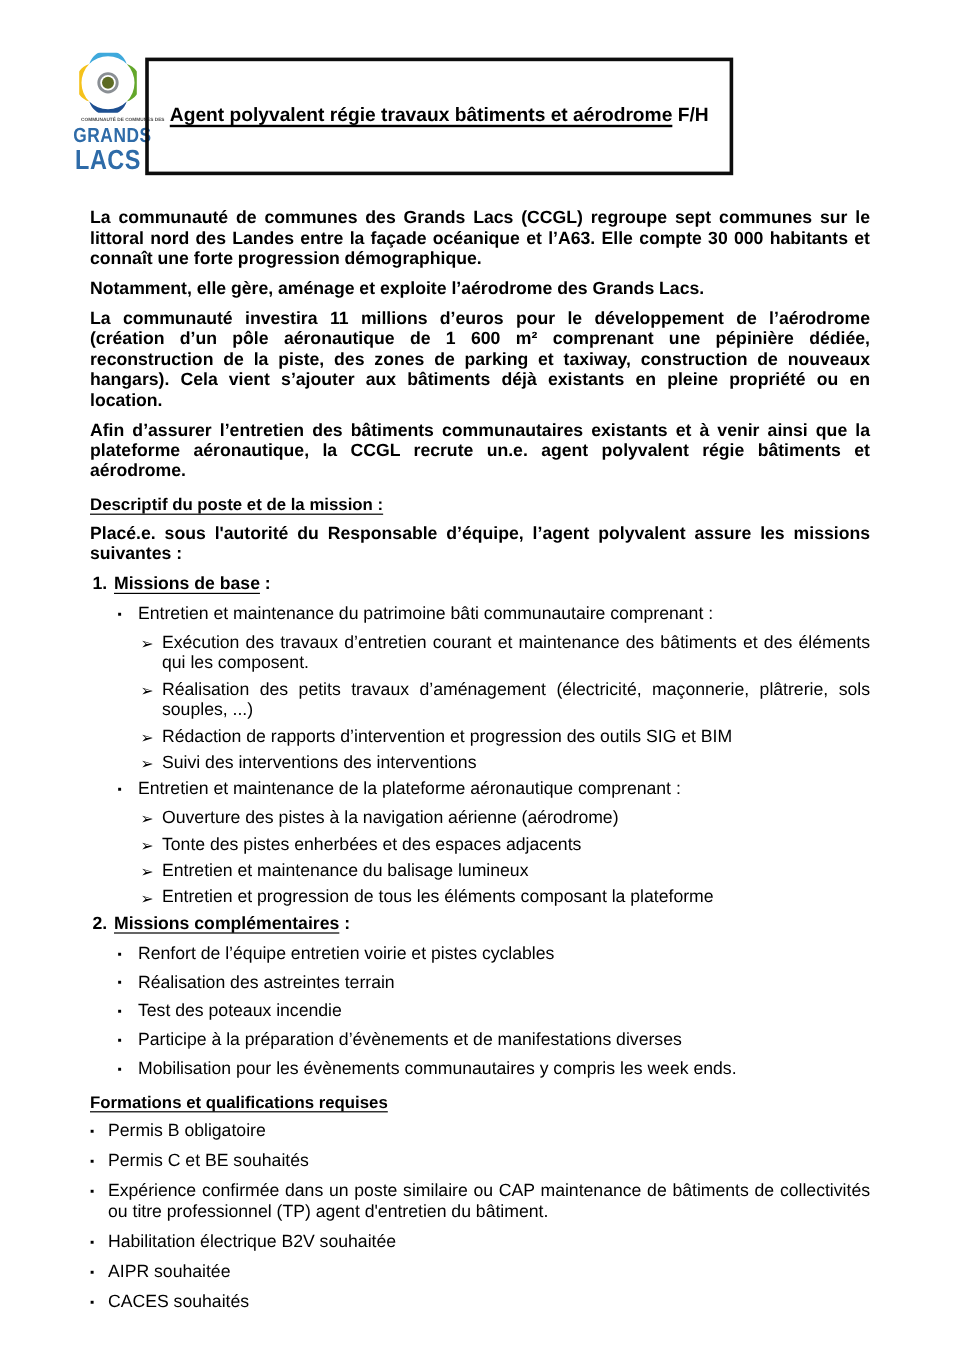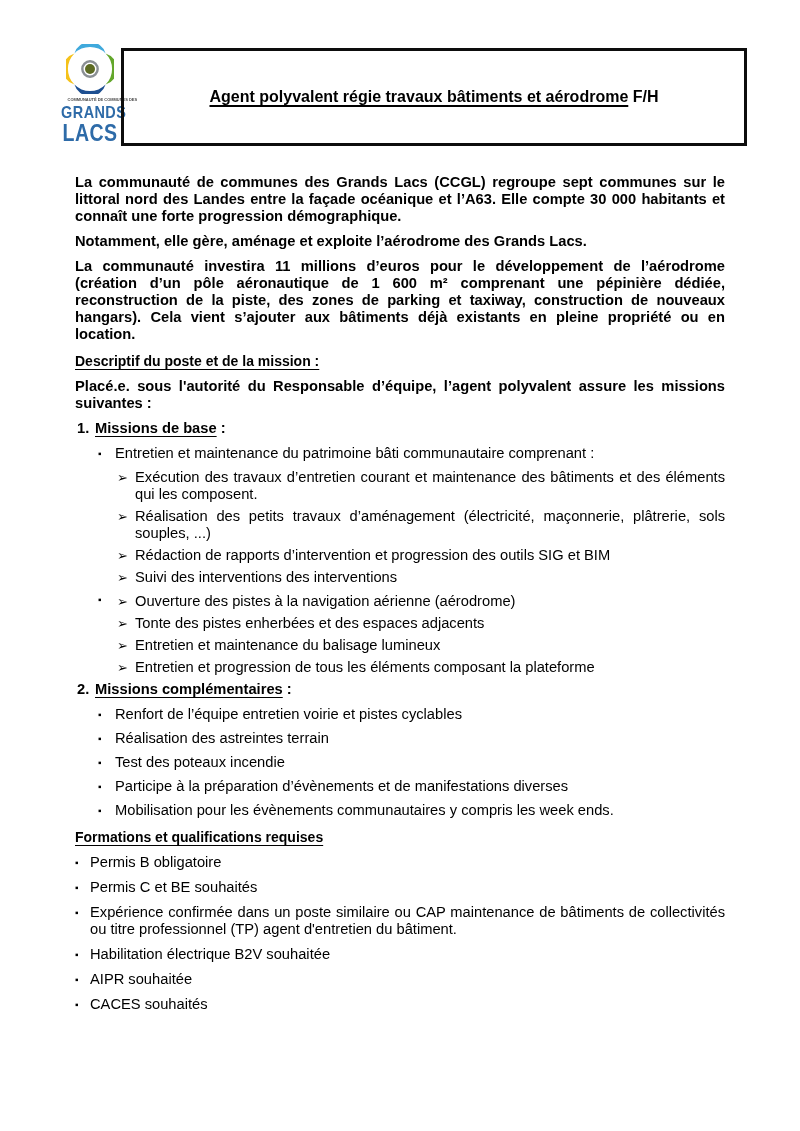--- a/index.html
+++ b/index.html
@@ -15,21 +15,21 @@
     color:#4a4a4a;white-space:nowrap;margin-top:3px;letter-spacing:0;font-weight:bold;
   }
   .logo .name{
     display:block;font-weight:bold;color:#2e6ba8;
     transform:scaleX(0.85);transform-origin:50% 50%;letter-spacing:.5px;white-space:nowrap;
   }
   .logo .name.grands{font-size:17px;margin-top:1px;}
   .logo .name.lacs{font-size:23px;margin-top:1px;}
   
   .title-box{
-    position:absolute;left:121px;top:48px;width:626px;height:98px;box-sizing:border-box;
+    position:absolute;left:121px;top:48px;width:490px;height:98px;box-sizing:border-box;
     border:3px solid #0d0d0d;display:flex;align-items:center;justify-content:center;
     font-size:16px;font-weight:bold;text-align:center;padding:0 10px;
   }
   .title-box .u{
     text-decoration:underline;text-decoration-thickness:1.5px;text-underline-offset:3px;
   }
   
   .content{
     position:absolute;left:75px;top:174px;width:650px;
     font-size:14.7px;line-height:17px;
@@ -78,20 +78,21 @@
     <div>
       <span class="u">Agent polyvalent régie travaux bâtiments et aérodrome</span><span> F/H</span>
     </div>
   </div>
 
   <div class="content">
 
     <p>La communauté de communes des Grands Lacs (CCGL) regroupe sept communes sur le littoral nord des Landes entre la façade océanique et l’A63. Elle compte 30&nbsp;000 habitants et connaît une forte progression démographique.</p>
     <p>Notamment, elle gère, aménage et exploite l’aérodrome des Grands Lacs.</p>
     <p>La communauté investira 11 millions d’euros pour le développement de l’aérodrome (création d’un pôle aéronautique de 1&nbsp;600&nbsp;m² comprenant une pépinière dédiée, reconstruction de la piste, des zones de parking et taxiway, construction de nouveaux hangars). Cela vient s’ajouter aux bâtiments déjà existants en pleine propriété ou en location.</p>
+    <p>Afin d’assurer l’entretien des bâtiments communautaires existants et à venir ainsi que la plateforme aéronautique, la CCGL recrute un.e. agent polyvalent régie bâtiments et aérodrome.</p>
 
     <h2 class="section">Descriptif du poste et de la mission&nbsp;:</h2>
 
     <p>Placé.e. sous l'autorité du Responsable d’équipe, l’agent polyvalent assure les missions suivantes&nbsp;:</p>
 
     <div class="num-item">
       <span class="num">1.</span><span class="nt">Missions de base</span><span>&nbsp;:</span>
     </div>
 
     <div class="b1">
@@ -110,20 +111,21 @@
       <span class="mk ar">➢</span>
       <span>Rédaction de rapports d’intervention et progression des outils SIG et BIM</span>
     </div>
     <div class="b2">
       <span class="mk ar">➢</span>
       <span>Suivi des interventions des interventions</span>
     </div>
 
     <div class="b1">
       <span class="mk sq">▪</span>
+      <span>Entretien et maintenance de la plateforme aéronautique comprenant&nbsp;:</span>
     </div>
     <div class="b2">
       <span class="mk ar">➢</span>
       <span>Ouverture des pistes à la navigation aérienne (aérodrome)</span>
     </div>
     <div class="b2">
       <span class="mk ar">➢</span>
       <span>Tonte des pistes enherbées et des espaces adjacents</span>
     </div>
     <div class="b2">

